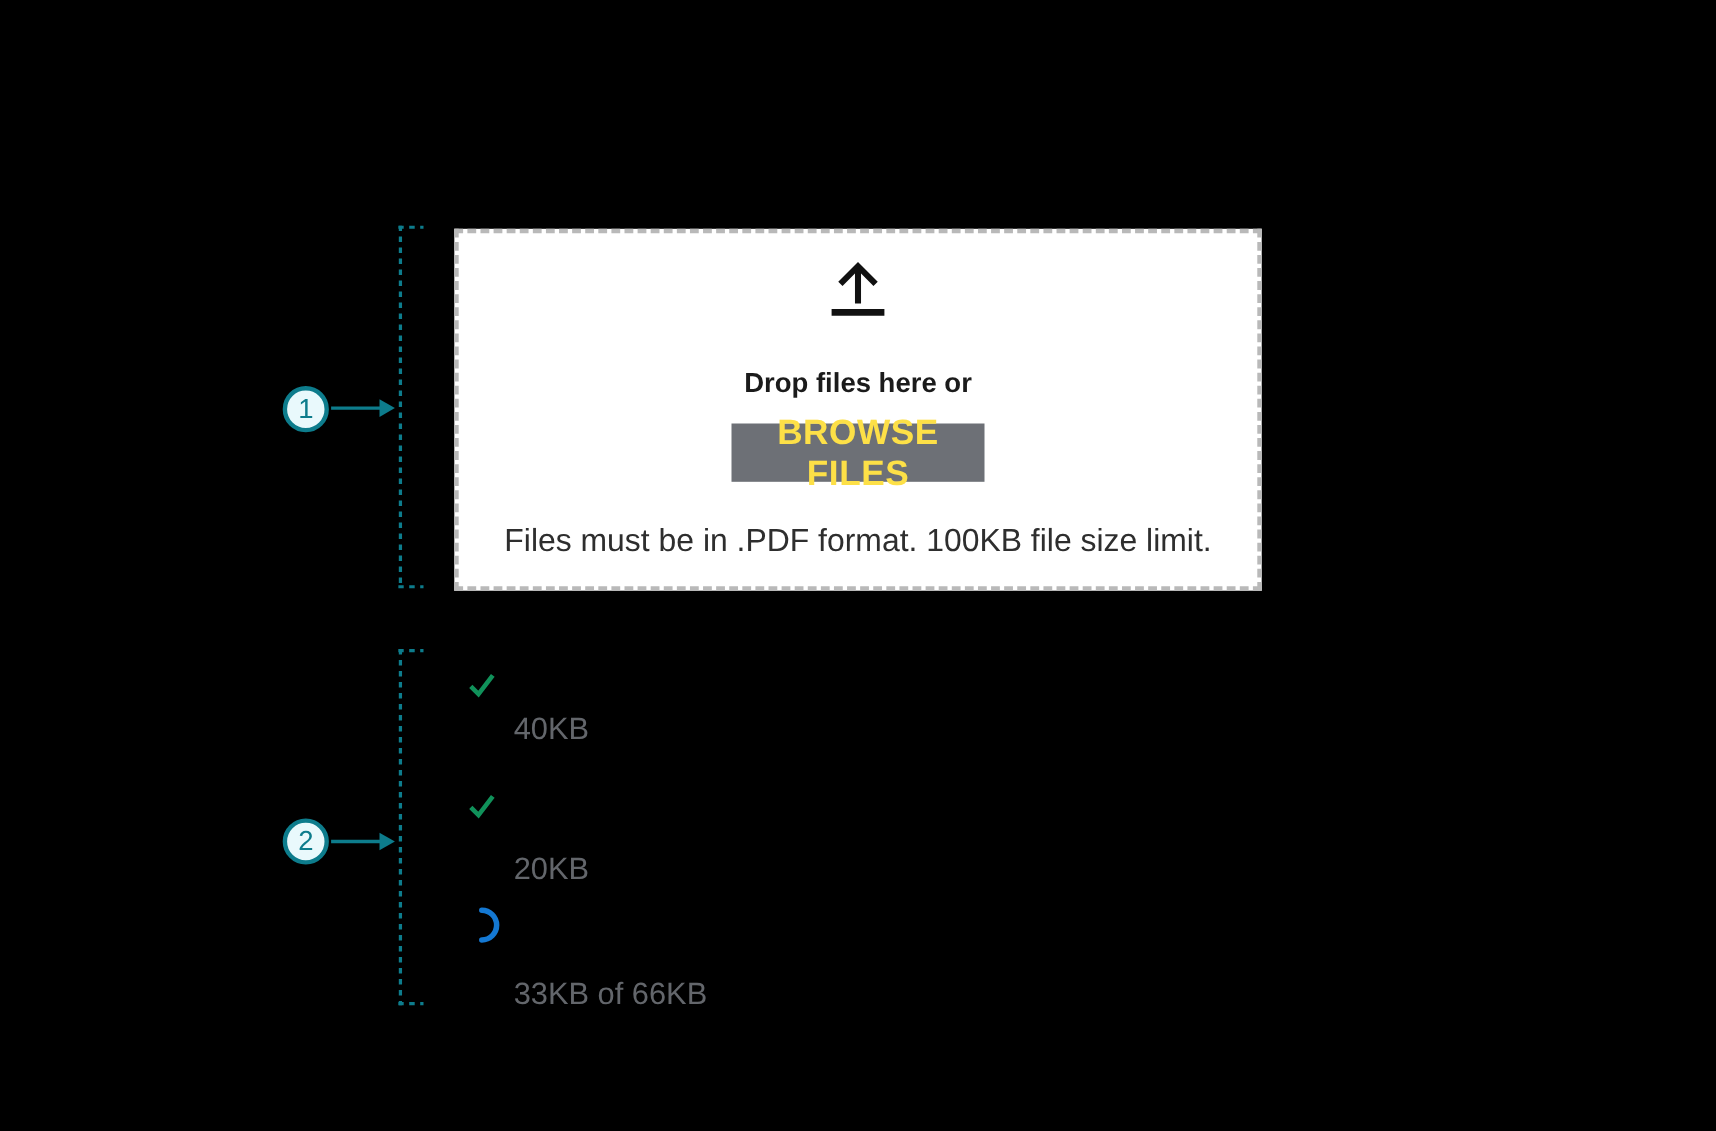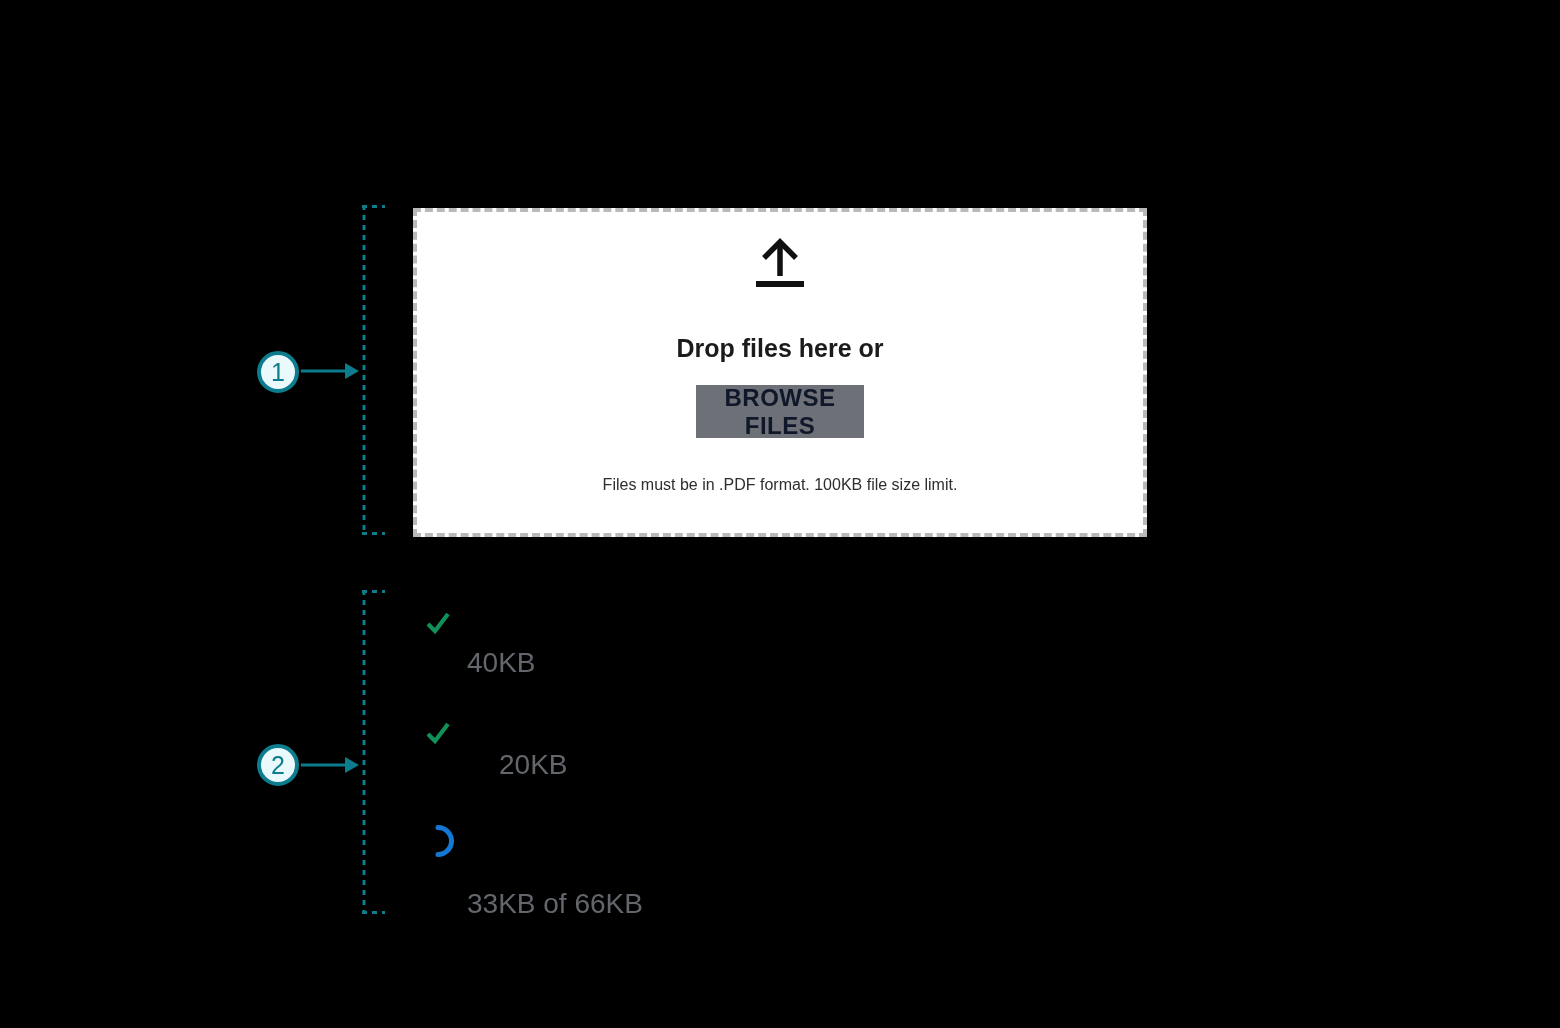--- a/index.html
+++ b/index.html
@@ -67,60 +67,60 @@
     font-size: 25px;
     font-weight: 700;
     color: #1b1b1b;
     margin-top: 10px;
   }
   .browse-button {
     position: absolute;
     top: 173px;
     left: 50%;
     transform: translateX(-50%);
-    width: 168px;
+    width: 230px;
     height: 53px;
     background: #6d7076;
-    color: #0f172a;
+    color: #fde047;
     border: none;
     font-family: "Liberation Sans", "DejaVu Sans", sans-serif;
-    font-size: 24px;
+    font-size: 32px;
     font-weight: 600;
     letter-spacing: 0.5px;
     cursor: pointer;
     display: flex;
     align-items: center;
     justify-content: center;
   }
   .dropzone-note {
     position: absolute;
     top: 264px;
     left: 0;
     width: 100%;
     text-align: center;
-    font-size: 16px;
+    font-size: 29px;
     font-weight: 400;
     color: #2e2e2e;
   }
 
   
   .file-row-icon { position: absolute; }
   .check-1 { left: 426px; top: 611px; }
   .check-2 { left: 426px; top: 721px; }
   .spinner  { left: 421px; top: 824px; }
 
   .file-size {
     position: absolute;
     font-size: 28px;
     font-weight: 400;
     color: #63666b;
     white-space: nowrap;
   }
   .size-1 { left: 467px; top: 647px; }
-  .size-2 { left: 467px; top: 749px; margin-left: 32px; }
+  .size-2 { left: 467px; top: 774px; }
   .size-3 { left: 467px; top: 888px; }
 </style>
 </head>
 <body>
 
 <div class="canvas">
 
   <div class="callout-badge callout-1">1</div>
 
   <svg class="callout-arrow arrow-1" width="62" height="20">

